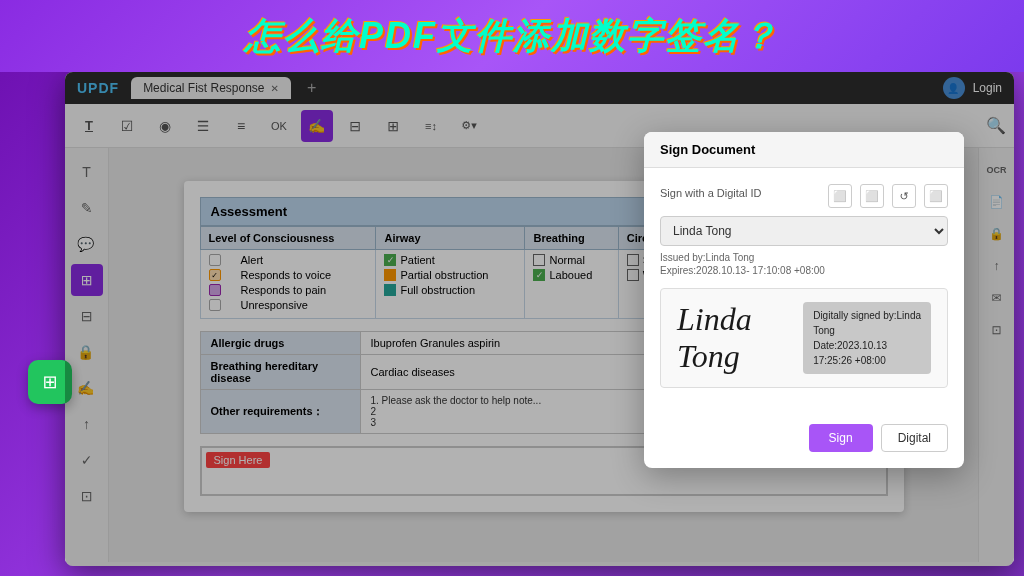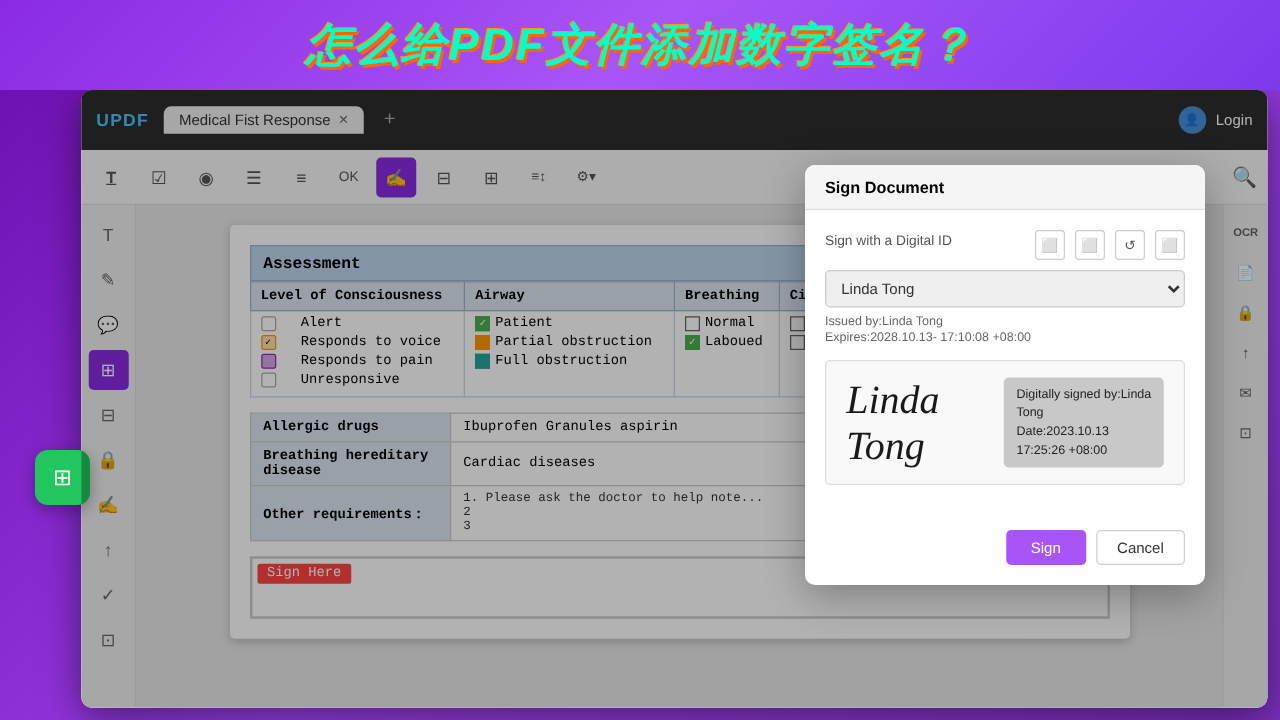--- a/index.html
+++ b/index.html
@@ -40,21 +40,21 @@
       right: 10px;
       bottom: 10px;
       background: #f0f0f0;
       border-radius: 8px;
       overflow: hidden;
       box-shadow: 0 8px 32px rgba(0,0,0,0.5);
     }
 
     
     .title-bar {
-      height: 48px;
+      height: 32px;
       background: #2d2d2d;
       display: flex;
       align-items: center;
       padding: 0 12px;
       gap: 12px;
     }
     .app-logo {
       color: #4fc3f7;
       font-weight: 900;
       font-size: 14px;
@@ -195,22 +195,21 @@
       overflow: auto;
       position: relative;
     }
 
     .pdf-page {
       background: white;
       border-radius: 4px;
       padding: 16px;
       box-shadow: 0 2px 8px rgba(0,0,0,0.2);
       max-width: 720px;
-      margin: 0 auto;
-      font-family: Liberation Mono, monospace;
+      margin: 17px auto;
     }
 
     
     .assessment-header {
       background: #bdd7ee;
       padding: 6px 10px;
       font-weight: bold;
       font-size: 13px;
       border: 1px solid #9bb7cc;
       margin-bottom: 0;
@@ -673,21 +672,21 @@
           <div class="signature-info">
             <div>Digitally signed by:Linda</div>
             <div>Tong</div>
             <div>Date:2023.10.13</div>
             <div>17:25:26 +08:00</div>
           </div>
         </div>
       </div>
       <div class="modal-footer">
         <button class="btn-sign">Sign</button>
-        <button class="btn-cancel">Cancel</button>
+        <button class="btn-cancel">Digital</button>
       </div>
     </div>
   </div>
 
 </div>
 
 <div class="floating-badge">
   <span style="color:white; font-size:18px;">⊞</span>
 </div>
 

